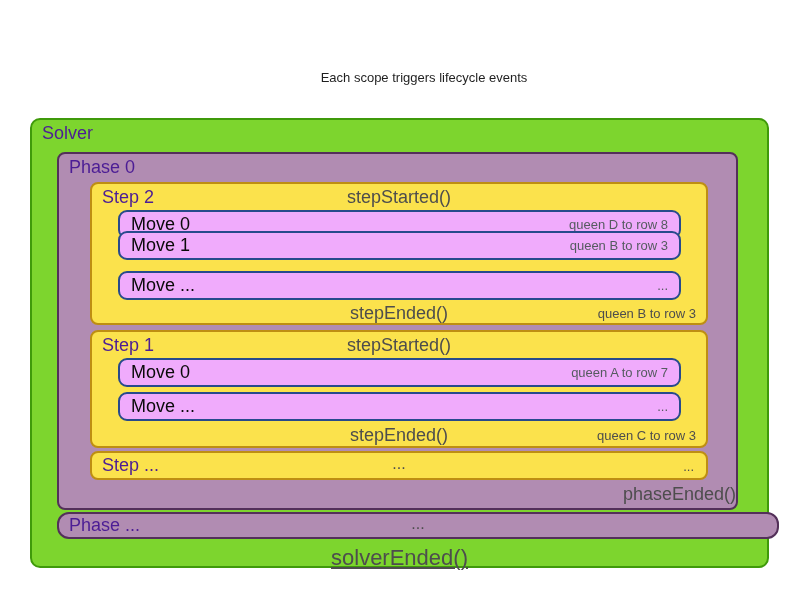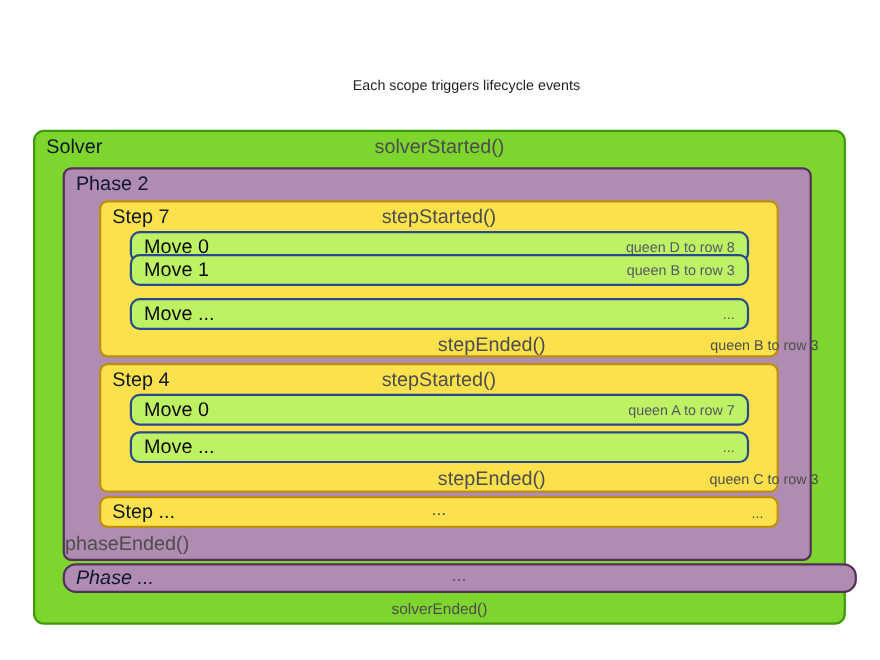--- a/index.html
+++ b/index.html
@@ -8,63 +8,62 @@
   .title{position:absolute;top:27px;left:0;right:0;text-align:center;font-size:33px;color:#161616;}
   .subtitle{position:absolute;top:70px;left:0;right:0;text-align:center;font-size:13px;color:#1f1f1f;margin-left:48px;}
 
   .box{position:absolute;box-sizing:border-box;}
   .solver{left:30px;top:118px;width:739px;height:450px;background:#7dd52e;border:2px solid #3f9a0a;border-radius:10px;}
   .phase0{left:25px;top:32px;width:681px;height:358px;background:#b18cb2;border:2px solid #533059;border-radius:8px;}
   .step{left:31px;width:618px;background:#fbe24c;border:2px solid #be8e12;border-radius:8px;}
   .step0{top:28px;height:143px;}
   .step1{top:176px;height:118px;}
   .steprow{left:31px;top:297px;width:618px;height:29px;background:#fbe24c;border:2px solid #be8e12;border-radius:8px;}
-  .phaserow{left:25px;top:392px;width:722px;height:27px;background:#b18cb2;border:2px solid #533059;border-radius:12px;font-style:italic;}
+  .phaserow{left:25px;top:392px;width:722px;height:27px;background:#b18cb2;border:2px solid #533059;border-radius:12px;}
 
   .hdr{position:relative;height:24px;margin-top:3px;}
-  .lbl{position:absolute;left:10px;top:0;font-size:18px;color:#0f172a;white-space:nowrap;}
+  .lbl{position:absolute;left:10px;top:0;font-size:18px;color:#4c1d95;white-space:nowrap;}
   .evt{display:block;width:100%;text-align:center;font-size:18px;color:#4d4d4d;white-space:nowrap;}
 
-  .move{position:absolute;left:26px;width:563px;height:29px;background:#bef264;border:2px solid #274a8c;border-radius:9px;
+  .move{position:absolute;left:26px;width:563px;height:29px;background:#f0abfc;border:2px solid #274a8c;border-radius:9px;
         display:flex;justify-content:space-between;align-items:center;padding:0 11px;box-sizing:border-box;}
   .mlbl{font-size:18px;color:#0a0a0a;white-space:nowrap;}
   .mdet{font-size:13px;color:#555b60;white-space:nowrap;}
 
-  .ended{position:absolute;left:0;width:100%;height:22px;margin-left:48px;}
+  .ended{position:absolute;left:0;width:100%;height:22px;}
   .ended .evt{position:absolute;left:0;top:0;}
   .edet{position:absolute;right:10px;top:3px;font-size:13px;color:#4d4d4d;white-space:nowrap;}
 
   .cdots{position:absolute;left:0;right:0;top:2px;text-align:center;font-size:16px;color:#4d4d4d;}
   .rdots{position:absolute;right:12px;top:6px;font-size:13px;color:#4d4d4d;}
 
-  .phase-ended{position:absolute;left:0;right:0;top:330px;text-align:left;font-size:18px;color:#4d4d4d;}
-  .solver-ended{position:absolute;left:0;right:0;top:425px;text-align:center;font-size:14px;color:#4d4d4d;}
+  .phase-ended{position:absolute;left:0;right:0;top:330px;text-align:right;font-size:18px;color:#4d4d4d;}
+  .solver-ended{position:absolute;left:0;right:0;top:425px;text-align:center;font-size:22px;color:#4d4d4d;text-decoration:underline;}
 </style>
 </head>
 <body>
 
 <div class="canvas">
 
   <div class="subtitle">Each scope triggers lifecycle events</div>
 
   <div class="box solver">
     <div class="hdr">
-      <span class="evt">solverStarted()</span>
       <span class="lbl">Solver</span>
     </div>
 
     <div class="box phase0">
       <div class="hdr">
-        <span class="lbl">Phase 2</span>
+        <span class="lbl">Phase 0</span>
       </div>
 
       <div class="box step step0">
         <div class="hdr">
           <span class="evt">stepStarted()</span>
-          <span class="lbl">Step 7</span>
+          <span class="lbl">Step 2</span>
         </div>
         <div class="move" style="top:26px">
           <span class="mlbl">Move 0</span>
           <span class="mdet">queen D to row 8</span>
         </div>
         <div class="move" style="top:47px">
           <span class="mlbl">Move 1</span>
           <span class="mdet">queen B to row 3</span>
         </div>
         <div class="move" style="top:87px">
@@ -73,21 +72,21 @@
         </div>
         <div class="ended" style="top:119px">
           <span class="evt">stepEnded()</span>
           <span class="edet">queen B to row 3</span>
         </div>
       </div>
 
       <div class="box step step1">
         <div class="hdr">
           <span class="evt">stepStarted()</span>
-          <span class="lbl">Step 4</span>
+          <span class="lbl">Step 1</span>
         </div>
         <div class="move" style="top:26px">
           <span class="mlbl">Move 0</span>
           <span class="mdet">queen A to row 7</span>
         </div>
         <div class="move" style="top:60px">
           <span class="mlbl">Move ...</span>
           <span class="mdet">...</span>
         </div>
         <div class="ended" style="top:93px">

